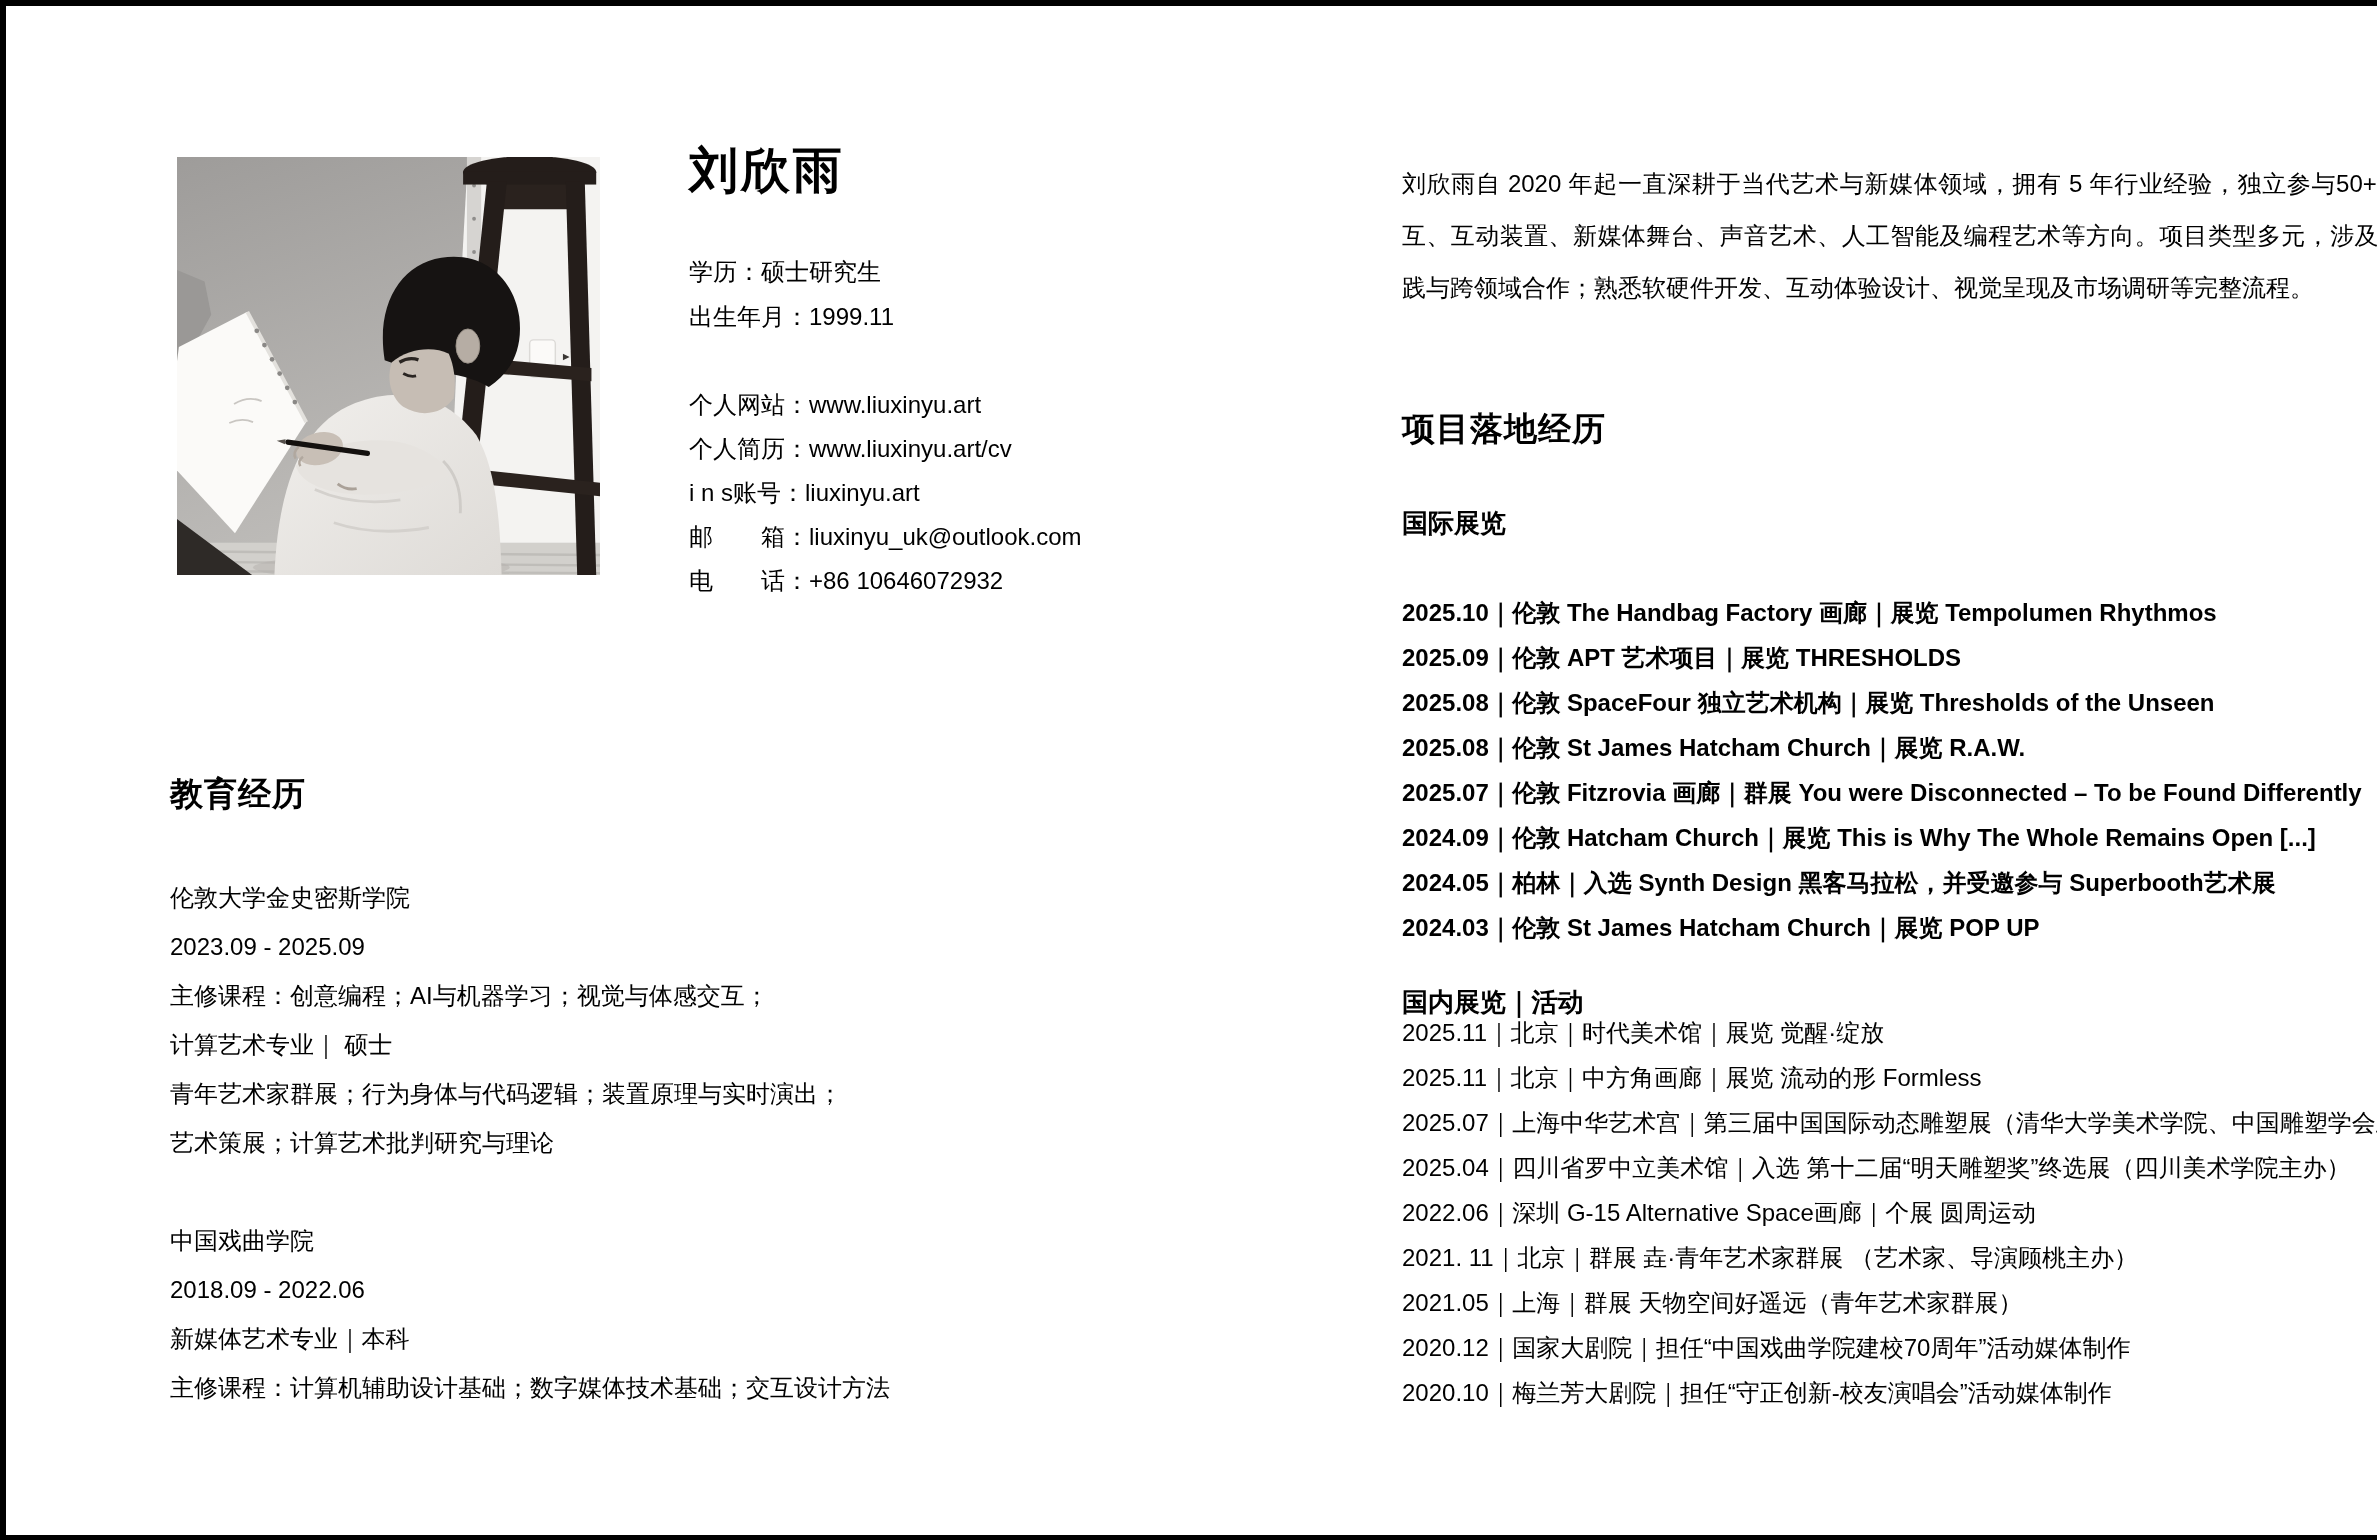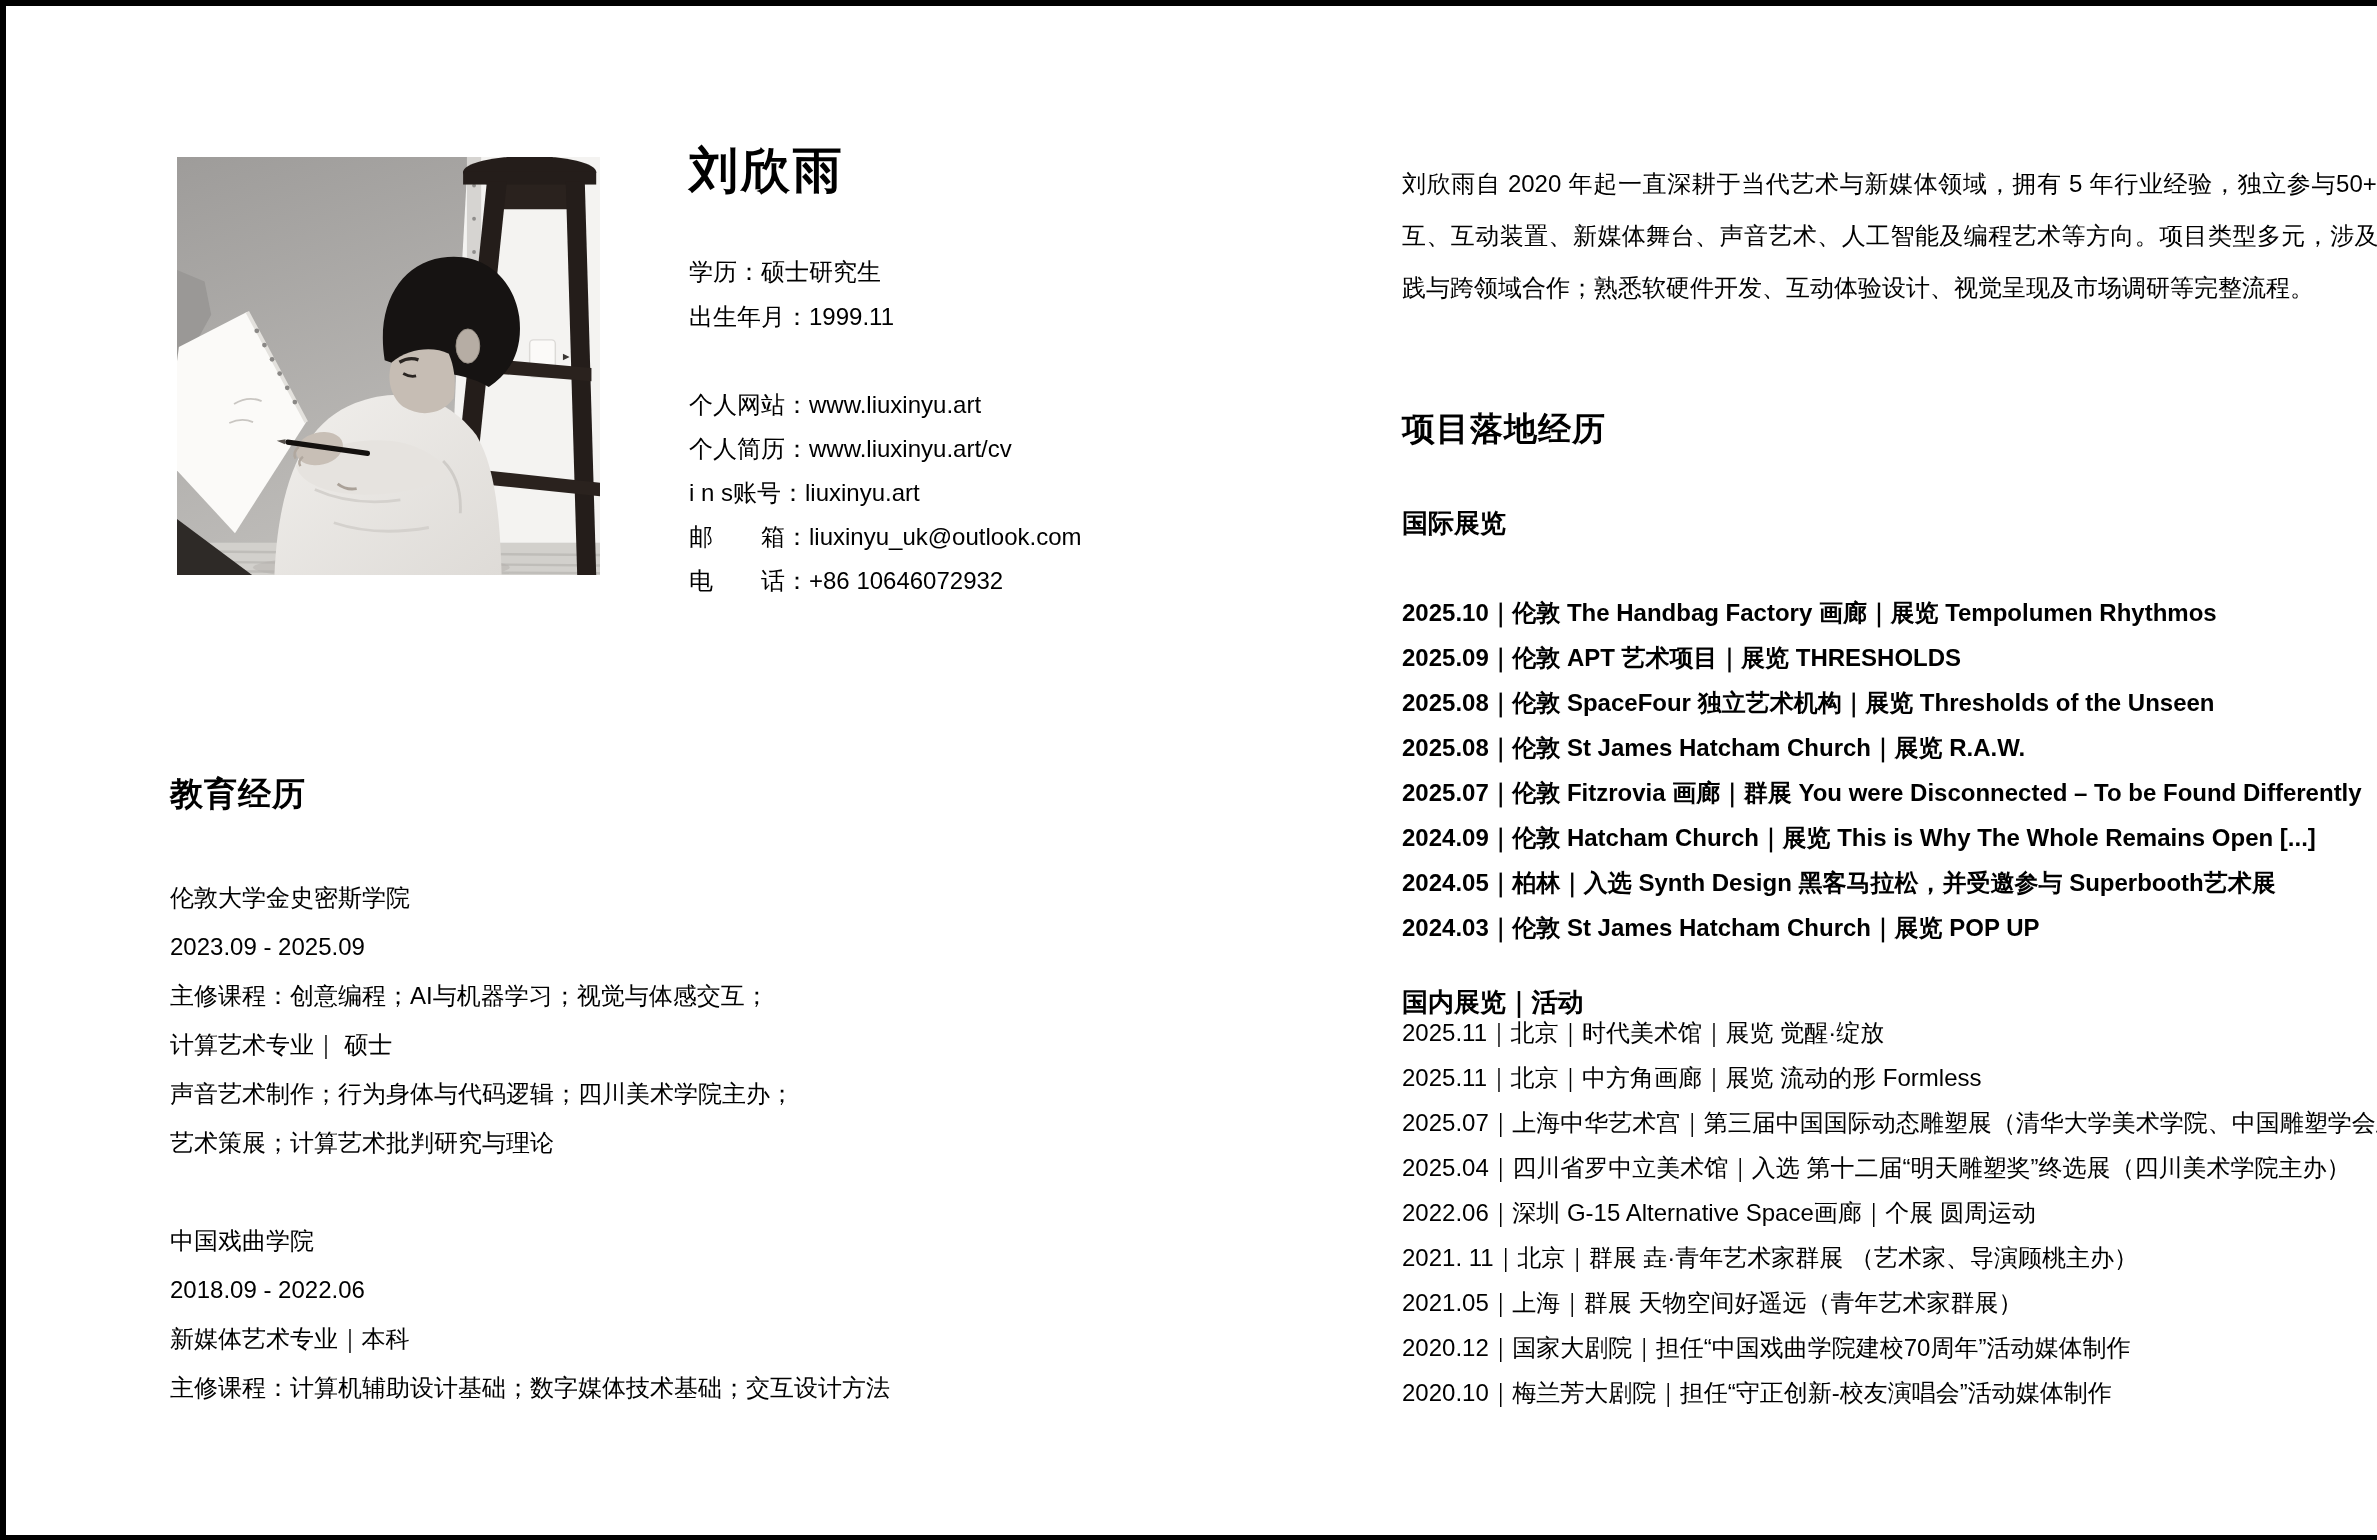--- a/index.html
+++ b/index.html
@@ -181,21 +181,21 @@
     <div>电　　话：+86 10646072932</div>
   </div>
 
   <div class="abs section-heading edu-heading">教育经历</div>
 
   <div class="abs edu-block edu-school-1">
     <div>伦敦大学金史密斯学院</div>
     <div>2023.09 - 2025.09</div>
     <div>主修课程：创意编程；AI与机器学习；视觉与体感交互；</div>
     <div>计算艺术专业｜ 硕士</div>
-    <div>声音艺术制作；行为身体与代码逻辑；四川美术学院主办；</div>
+    <div>青年艺术家群展；行为身体与代码逻辑；装置原理与实时演出；</div>
     <div>艺术策展；计算艺术批判研究与理论</div>
   </div>
 
   <div class="abs edu-block edu-school-2">
     <div>中国戏曲学院</div>
     <div>2018.09 - 2022.06</div>
     <div>新媒体艺术专业｜本科</div>
     <div>主修课程：计算机辅助设计基础；数字媒体技术基础；交互设计方法</div>
   </div>
 

